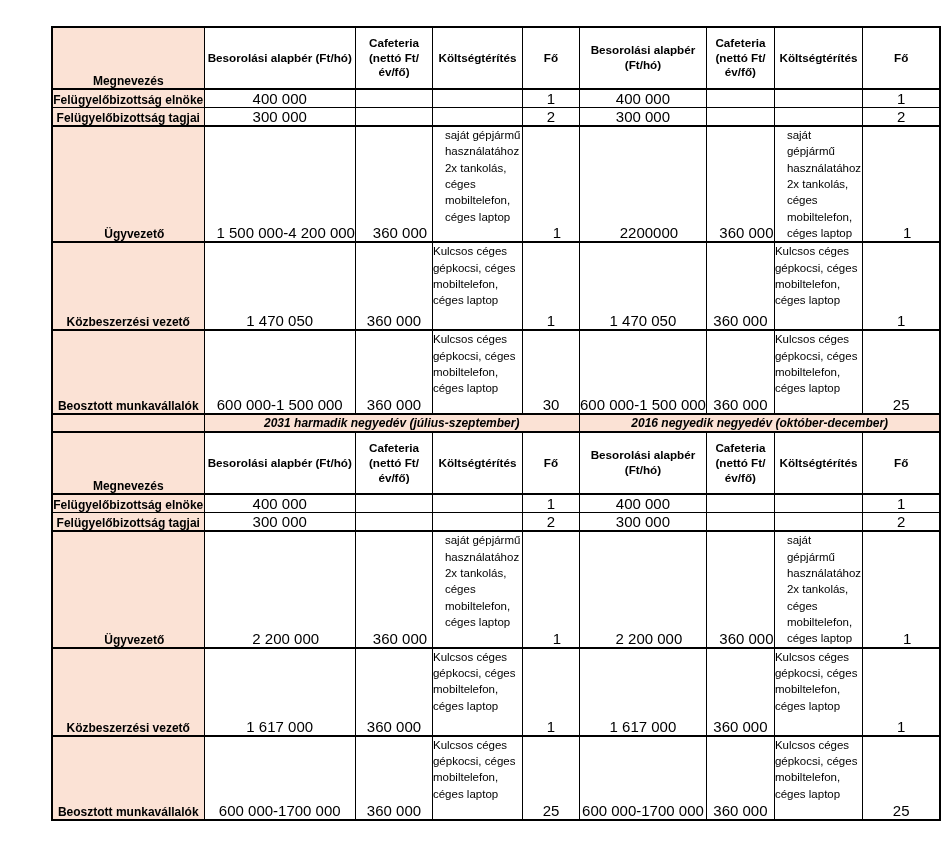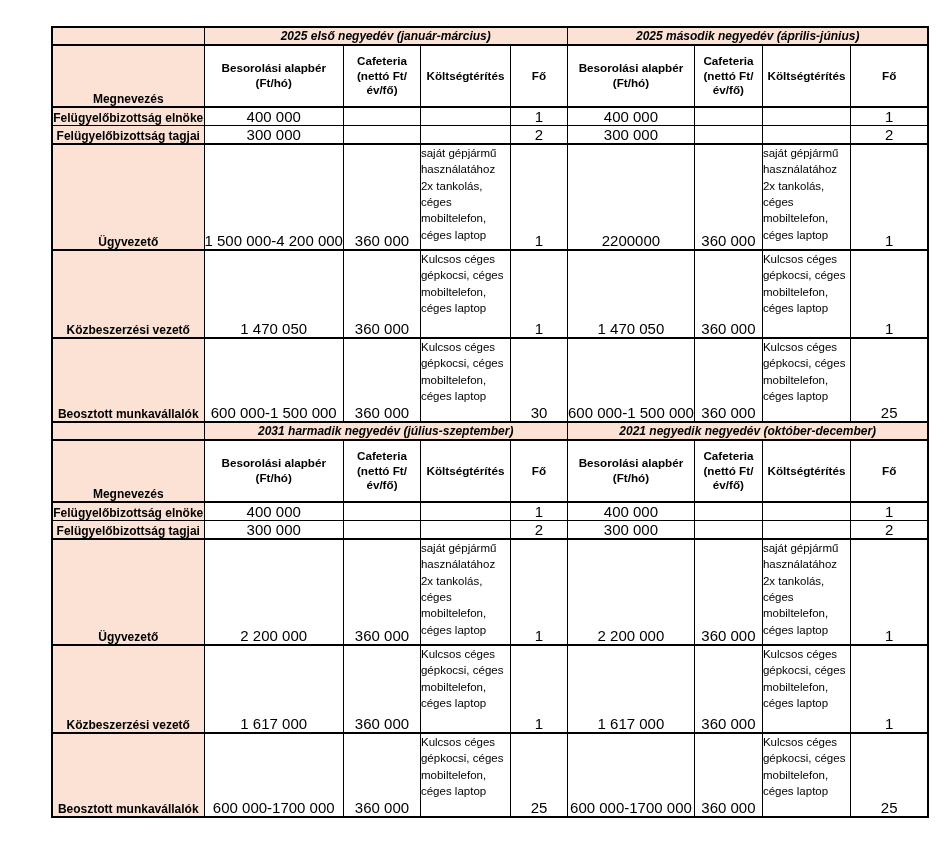--- a/index.html
+++ b/index.html
@@ -45,21 +45,21 @@
   tr.r-head  td { height: 62px; }
   tr.r-row1  td { height: 18px; }
   tr.r-row2  td { height: 18px; }
   tr.r-ugy   td { height: 106px; }
   tr.r-koz   td { height: 88px; }
   tr.r-beo   td { height: 84px; }
   
   tr.r-band td { border-top-width: 2.5px; border-bottom-width: 2px; }
   tr.r-head td { border-bottom-width: 2px; }
   tr.r-row2 td { border-bottom-width: 2px; }
-  tr.r-ugy  td { border-bottom-width: 2px; }
+  tr.r-ugy  td { border-bottom-width: 2px; padding-left: 12px; }
   tr.r-koz  td { border-bottom-width: 2px; }
   tr.r-beo  td { border-bottom-width: 2.5px; }
   
   .colhead {
     font-weight: bold;
     font-size: 11.7px;
     text-align: center;
     vertical-align: middle;
     line-height: 1.28;
     padding: 1px 2px;
@@ -107,25 +107,20 @@
         <col style="width:77px">
         <col style="width:90px">
         <col style="width:57px">
       <col style="width:108px">
         <col style="width:68px">
         <col style="width:88px">
         <col style="width:78px">
     </colgroup>
 
     <tbody>
-        <tr class="r-band">
-      <td class="lab"></td>
-      <td class="band bl-thick" colspan="4">2025 első negyedév (január-március)</td>
-      <td class="band bl-thick" colspan="4">2025 második negyedév (április-június)</td>
-    </tr>
     <tr class="r-head">
       <td class="lab megnev">Megnevezés</td>
       <td class="colhead bl-thick">Besorolási alapbér (Ft/hó)</td>
       <td class="colhead">Cafeteria (nettó Ft/év/fő)</td>
       <td class="colhead nowrap">Költségtérítés</td>
       <td class="colhead">Fő</td>
       <td class="colhead bl-thick">Besorolási alapbér (Ft/hó)</td>
       <td class="colhead">Cafeteria (nettó Ft/év/fő)</td>
       <td class="colhead nowrap">Költségtérítés</td>
       <td class="colhead">Fő</td>
@@ -182,21 +177,21 @@
       <td class="num">30</td>
       <td class="num bl-thick">600 000-1 500 000</td>
       <td class="num">360 000</td>
       <td class="cost">Kulcsos céges gépkocsi, céges mobiltelefon, céges laptop</td>
       <td class="num">25</td>
     </tr>
 
     <tr class="r-band">
       <td class="lab"></td>
       <td class="band bl-thick" colspan="4">2031 harmadik negyedév (július-szeptember)</td>
-      <td class="band bl-thick" colspan="4">2021 negyedik negyedév (október-december)</td>
+      <td class="band bl-thick" colspan="4">2016 negyedik negyedév (október-december)</td>
     </tr>
     <tr class="r-head">
       <td class="lab megnev">Megnevezés</td>
       <td class="colhead bl-thick">Besorolási alapbér (Ft/hó)</td>
       <td class="colhead">Cafeteria (nettó Ft/év/fő)</td>
       <td class="colhead nowrap">Költségtérítés</td>
       <td class="colhead">Fő</td>
       <td class="colhead bl-thick">Besorolási alapbér (Ft/hó)</td>
       <td class="colhead">Cafeteria (nettó Ft/év/fő)</td>
       <td class="colhead nowrap">Költségtérítés</td>

